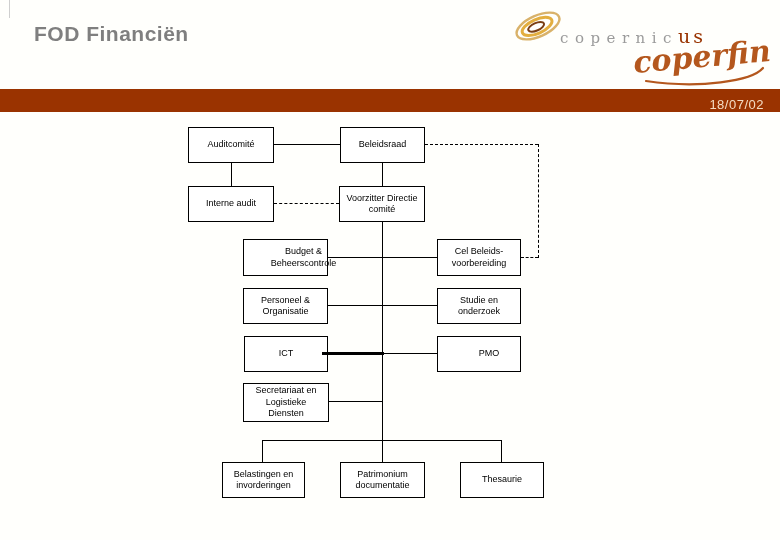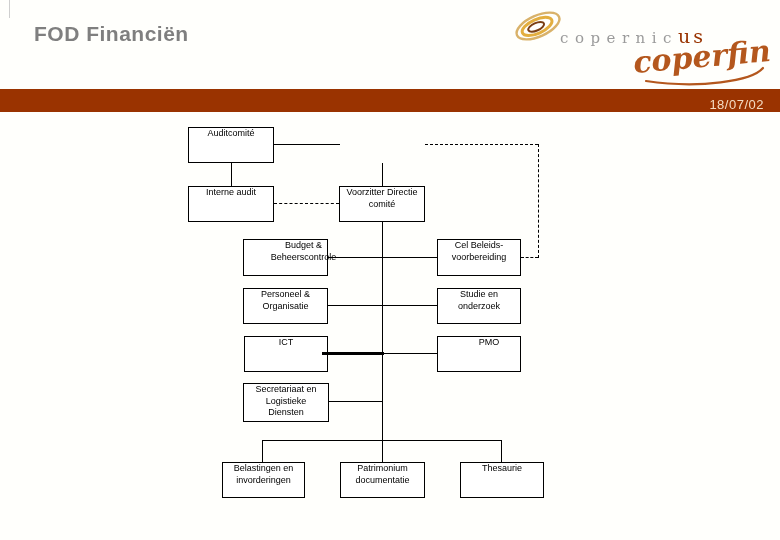--- a/index.html
+++ b/index.html
@@ -30,21 +30,21 @@
   }
   .logo-script{
     position:absolute;left:133px;top:36px;
     font-family:"DejaVu Serif",serif;font-style:italic;font-weight:bold;
     font-size:30px;color:#B4571D;transform:rotate(-5deg);white-space:nowrap;
   }
   .logo-swash{position:absolute;left:140px;top:62px;}
   
   .node{
     position:absolute;box-sizing:border-box;background:#fff;border:1px solid #000;
-    display:flex;flex-direction:column;align-items:center;justify-content:flex-start;
+    display:flex;flex-direction:column;align-items:center;justify-content:center;
     font-size:9px;line-height:11.5px;text-align:center;color:#000;z-index:2;
   }
   .node span{display:block;}
   .hline{position:absolute;height:1px;background:#000;z-index:1;}
   .vline{position:absolute;width:1px;background:#000;z-index:1;}
   .hdash{position:absolute;height:0;border-top:1px dashed #000;z-index:1;}
   .vdash{position:absolute;width:0;border-left:1px dashed #000;z-index:1;}
   .thick{position:absolute;height:3px;background:#000;z-index:3;}
 </style>
 </head>
@@ -88,20 +88,23 @@
   <div class="hline" style="left:328px;top:305px;width:109px;"></div>
   <div class="hline" style="left:384px;top:353px;width:53px;"></div>
   <div class="hline" style="left:329px;top:401px;width:54px;"></div>
   <div class="hline" style="left:262px;top:440px;width:240px;"></div>
   <div class="vline" style="left:262px;top:440px;height:22px;"></div>
   <div class="vline" style="left:501px;top:440px;height:22px;"></div>
 
   <div class="node" style="left:188px;top:127px;width:86px;height:36px;">
     <span>Auditcomité</span>
   </div>
+  <div class="node" style="left:340px;top:127px;width:85px;height:36px;">
+    <span>Beleidsraad</span>
+  </div>
   <div class="node" style="left:188px;top:186px;width:86px;height:36px;">
     <span>Interne audit</span>
   </div>
   <div class="node" style="left:339px;top:186px;width:86px;height:36px;">
     <span>Voorzitter Directie</span>
     <span>comité</span>
   </div>
   <div class="node" style="left:243px;top:239px;width:85px;height:37px;padding-left:36px;">
     <span>Budget &amp;</span>
     <span>Beheerscontrole</span>

